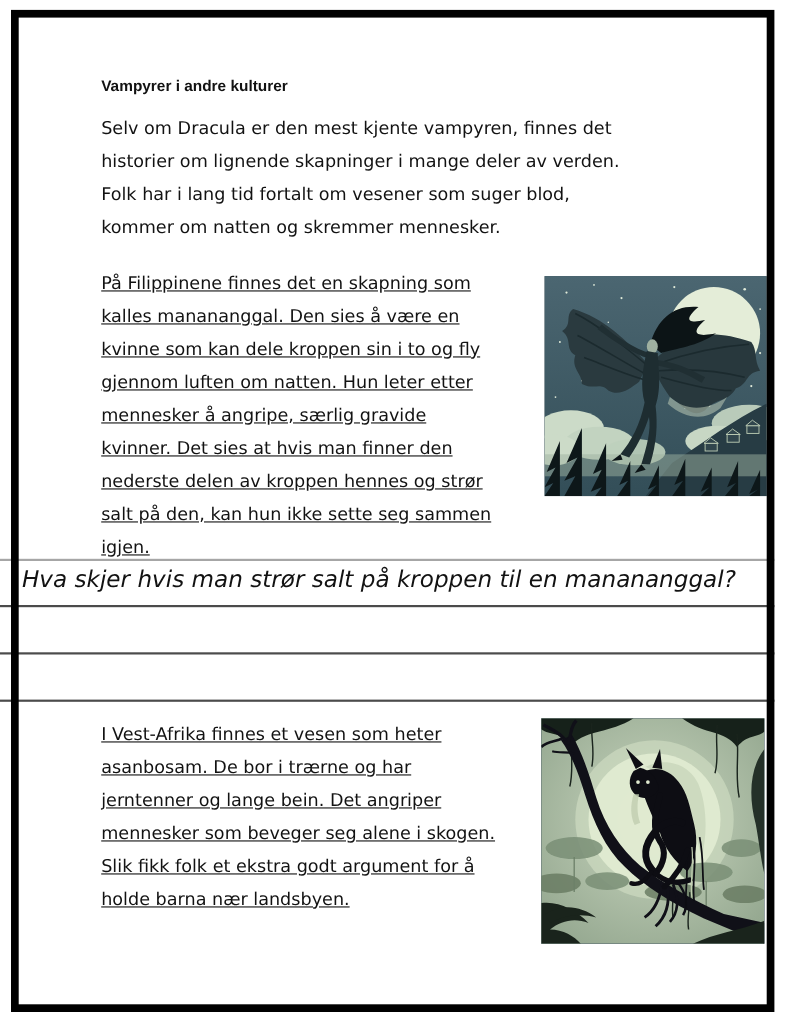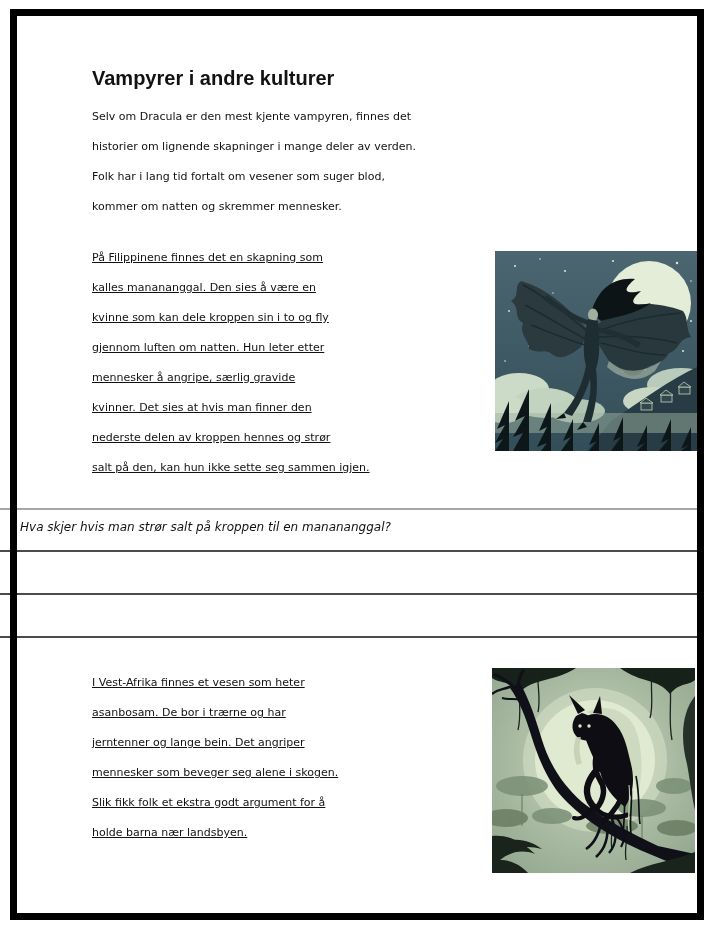--- a/index.html
+++ b/index.html
@@ -8,41 +8,41 @@
     font-family:"DejaVu Sans",sans-serif;color:#121212;overflow:hidden;
   }
   
   .frame{
     position:absolute;left:10px;top:9px;width:694px;height:911px;
     border:7px solid #000;box-sizing:border-box;z-index:30;pointer-events:none;
   }
   .title{
     position:absolute;left:92px;top:66px;width:520px;
     font-family:"Liberation Sans","DejaVu Sans",sans-serif;
-    font-weight:bold;font-size:20px;line-height:24px;
+    font-weight:bold;font-size:14px;line-height:24px;
   }
   .para{
-    font-size:11px;line-height:30px;white-space:pre-line;
+    font-size:16px;line-height:30px;white-space:pre-line;
   }
   .p-intro{position:absolute;left:92px;top:102px;width:575px;}
   .sec{position:absolute;left:92px;box-sizing:border-box;text-decoration:underline;}
   .sec-manananggal{top:243px;width:605px;}
-  .sec-asanbosam{top:668px;width:603px;}
+  .sec-asanbosam{top:653px;width:603px;}
   .figure{float:right;background:#30464e;overflow:hidden;}
   .fig1{width:202px;height:200px;margin:8px 0 6px 10px;}
   .fig2{width:203px;height:205px;margin:0 0 6px 10px;}
   .figure svg{display:block;}
   
   .qtable{
     position:absolute;left:0;top:508px;width:704px;
     border-top:2px solid #a6a6a6;box-sizing:border-box;z-index:10;
   }
   .qrow{
     height:42px;border-bottom:2px solid #4b4b4b;box-sizing:border-box;
-    font-size:12px;font-style:italic;line-height:27px;
+    font-size:21px;font-style:italic;line-height:27px;
     padding:4px 4px 0 20px;white-space:nowrap;
   }
   .arow{height:43px;border-bottom:2px solid #4b4b4b;box-sizing:border-box;}
 </style>
 </head>
 <body>
 
 <div class="page">
 
   <div class="frame"></div>

